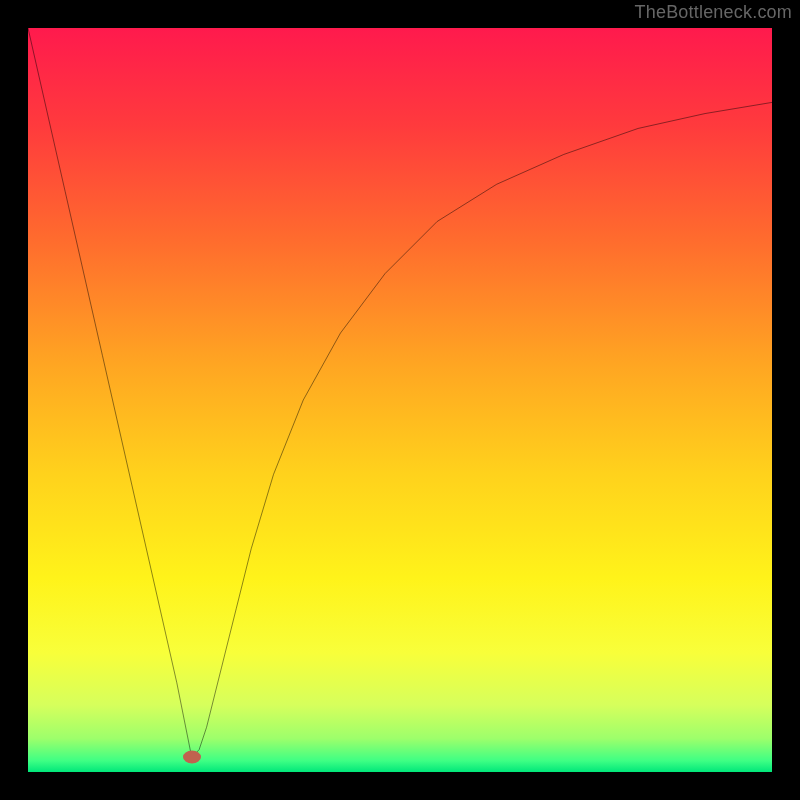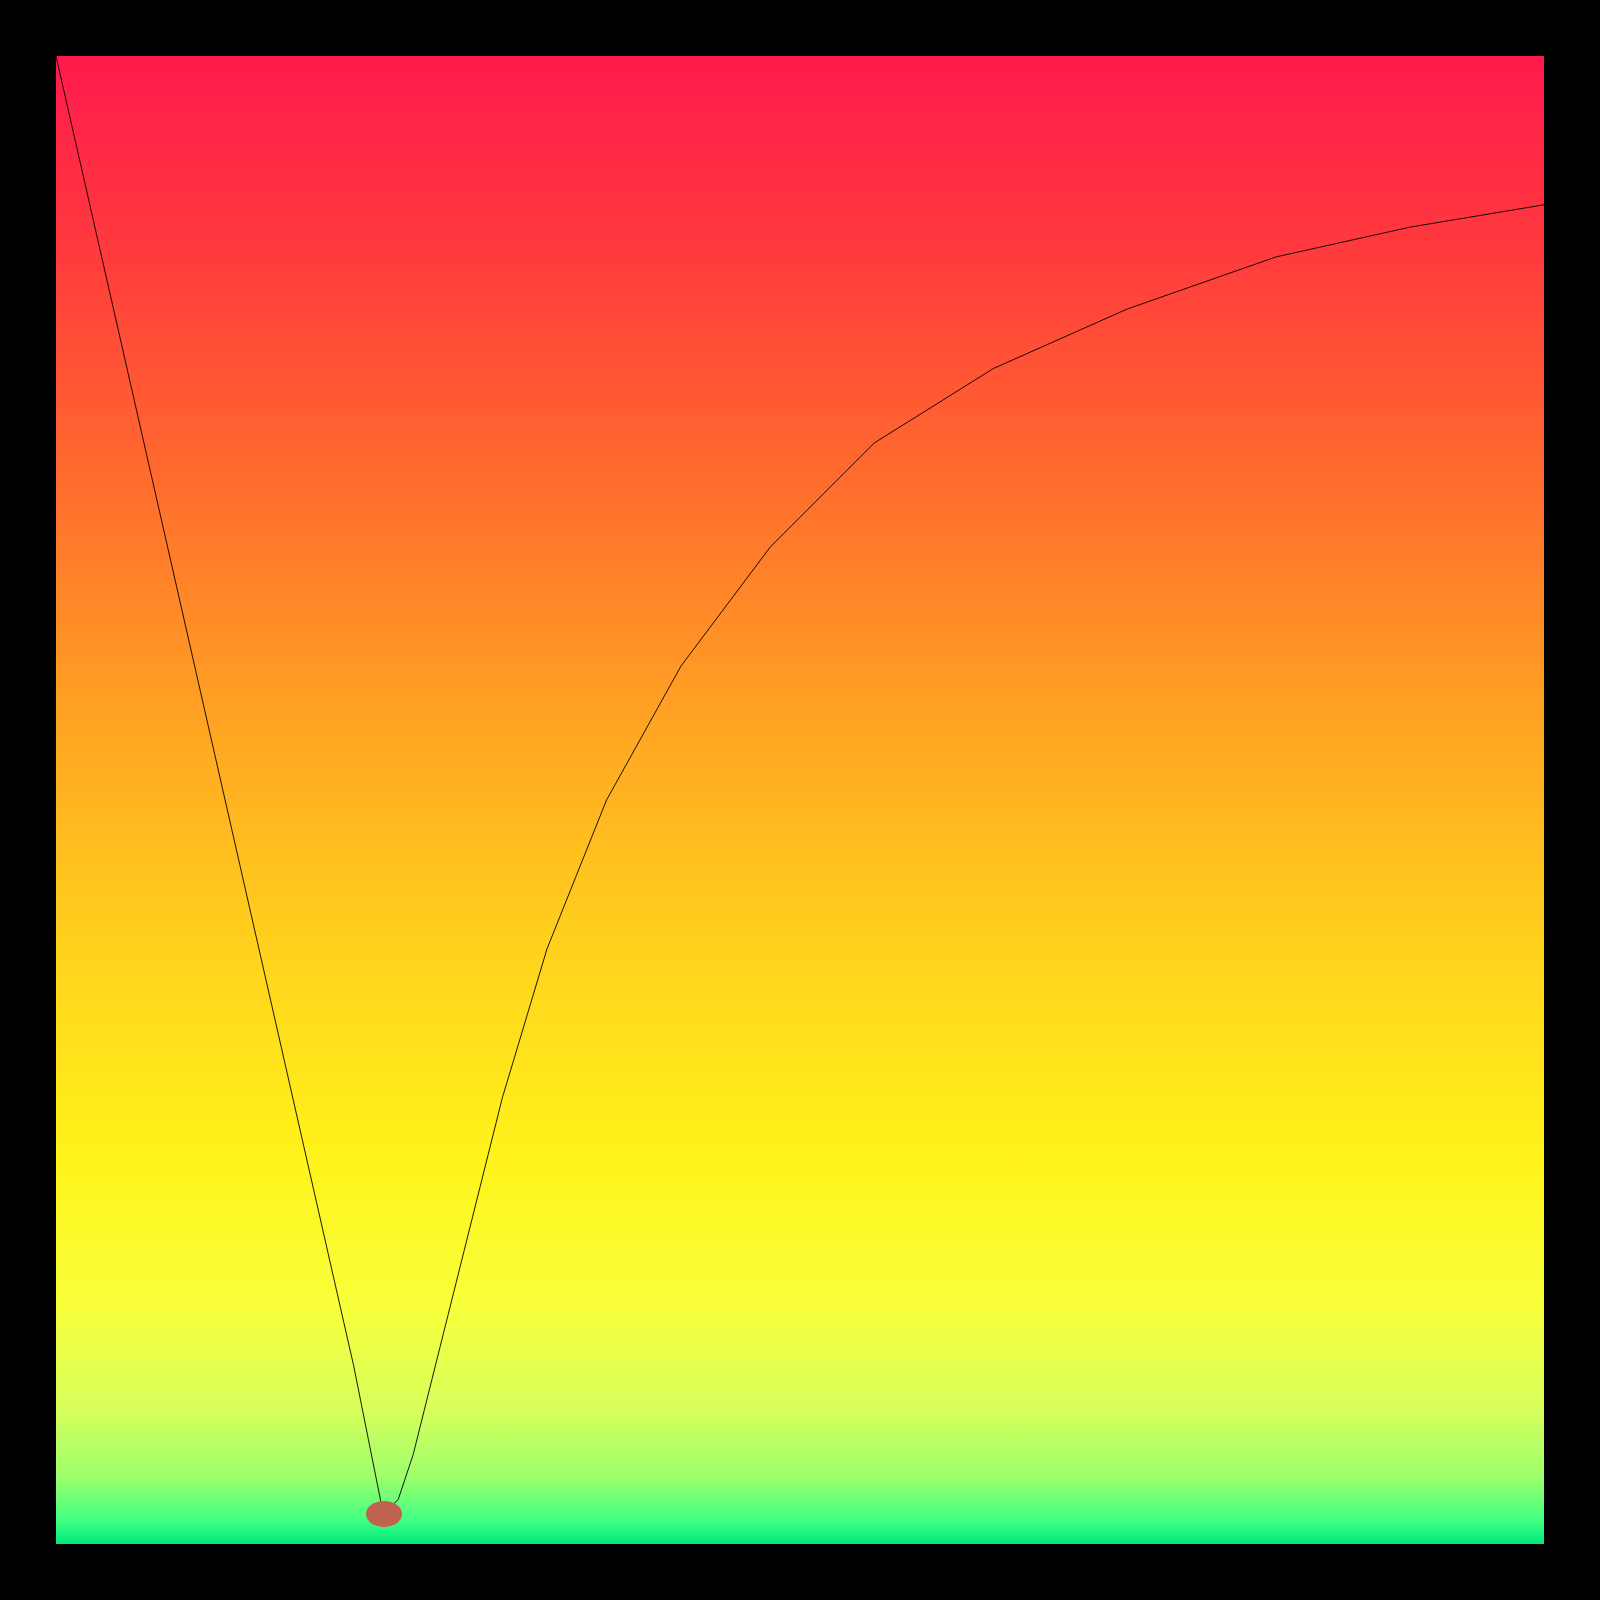--- a/index.html
+++ b/index.html
@@ -56,20 +56,21 @@
     border-radius: 50% / 50%;
     background: #c0624f;
     transform: translate(-50%, -50%);
     z-index: 5;
   }
 </style>
 </head>
 <body>
 
 <div class="frame">
+  <div class="watermark">TheBottleneck.com</div>
 
   <div class="plot-area">
     <svg class="plot-bg" viewBox="0 0 100 100" preserveAspectRatio="none">
       <defs>
         <linearGradient id="heat" x1="0" y1="0" x2="0" y2="1">
             <stop offset="0%" stop-color="#ff1a4d"></stop>
             <stop offset="13%" stop-color="#ff3a3d"></stop>
             <stop offset="28.000000000000004%" stop-color="#ff6a2e"></stop>
             <stop offset="45%" stop-color="#ffa522"></stop>
             <stop offset="60%" stop-color="#ffd21c"></stop>

